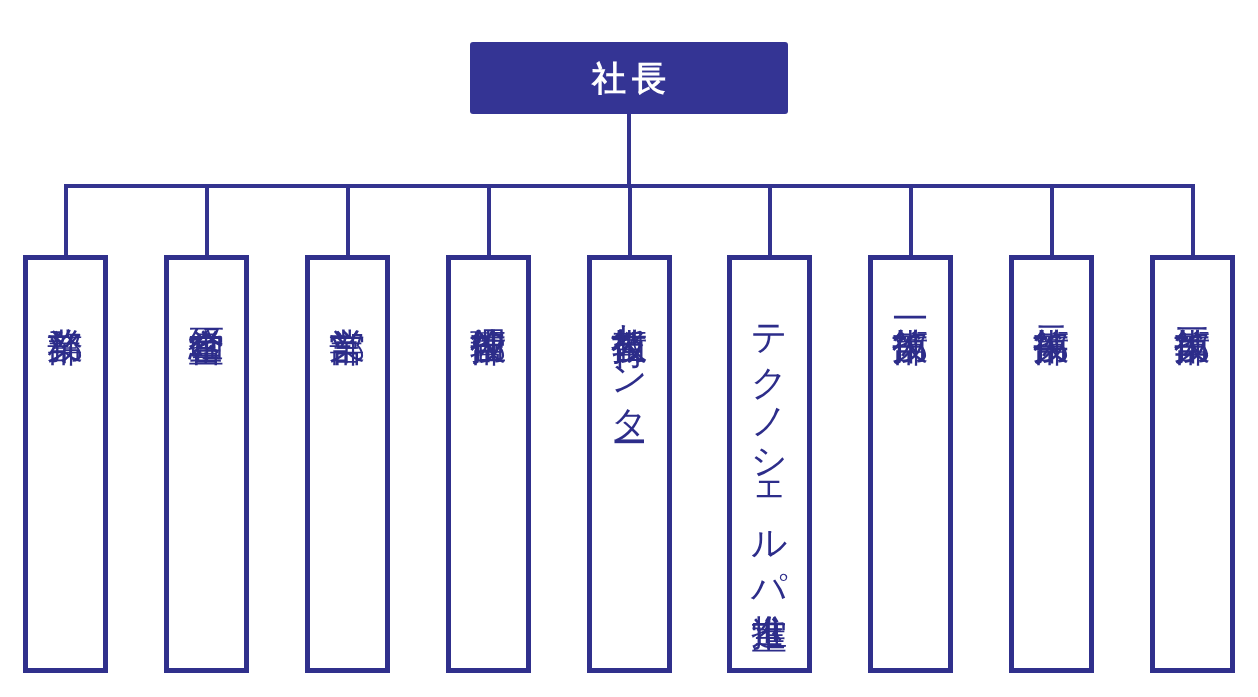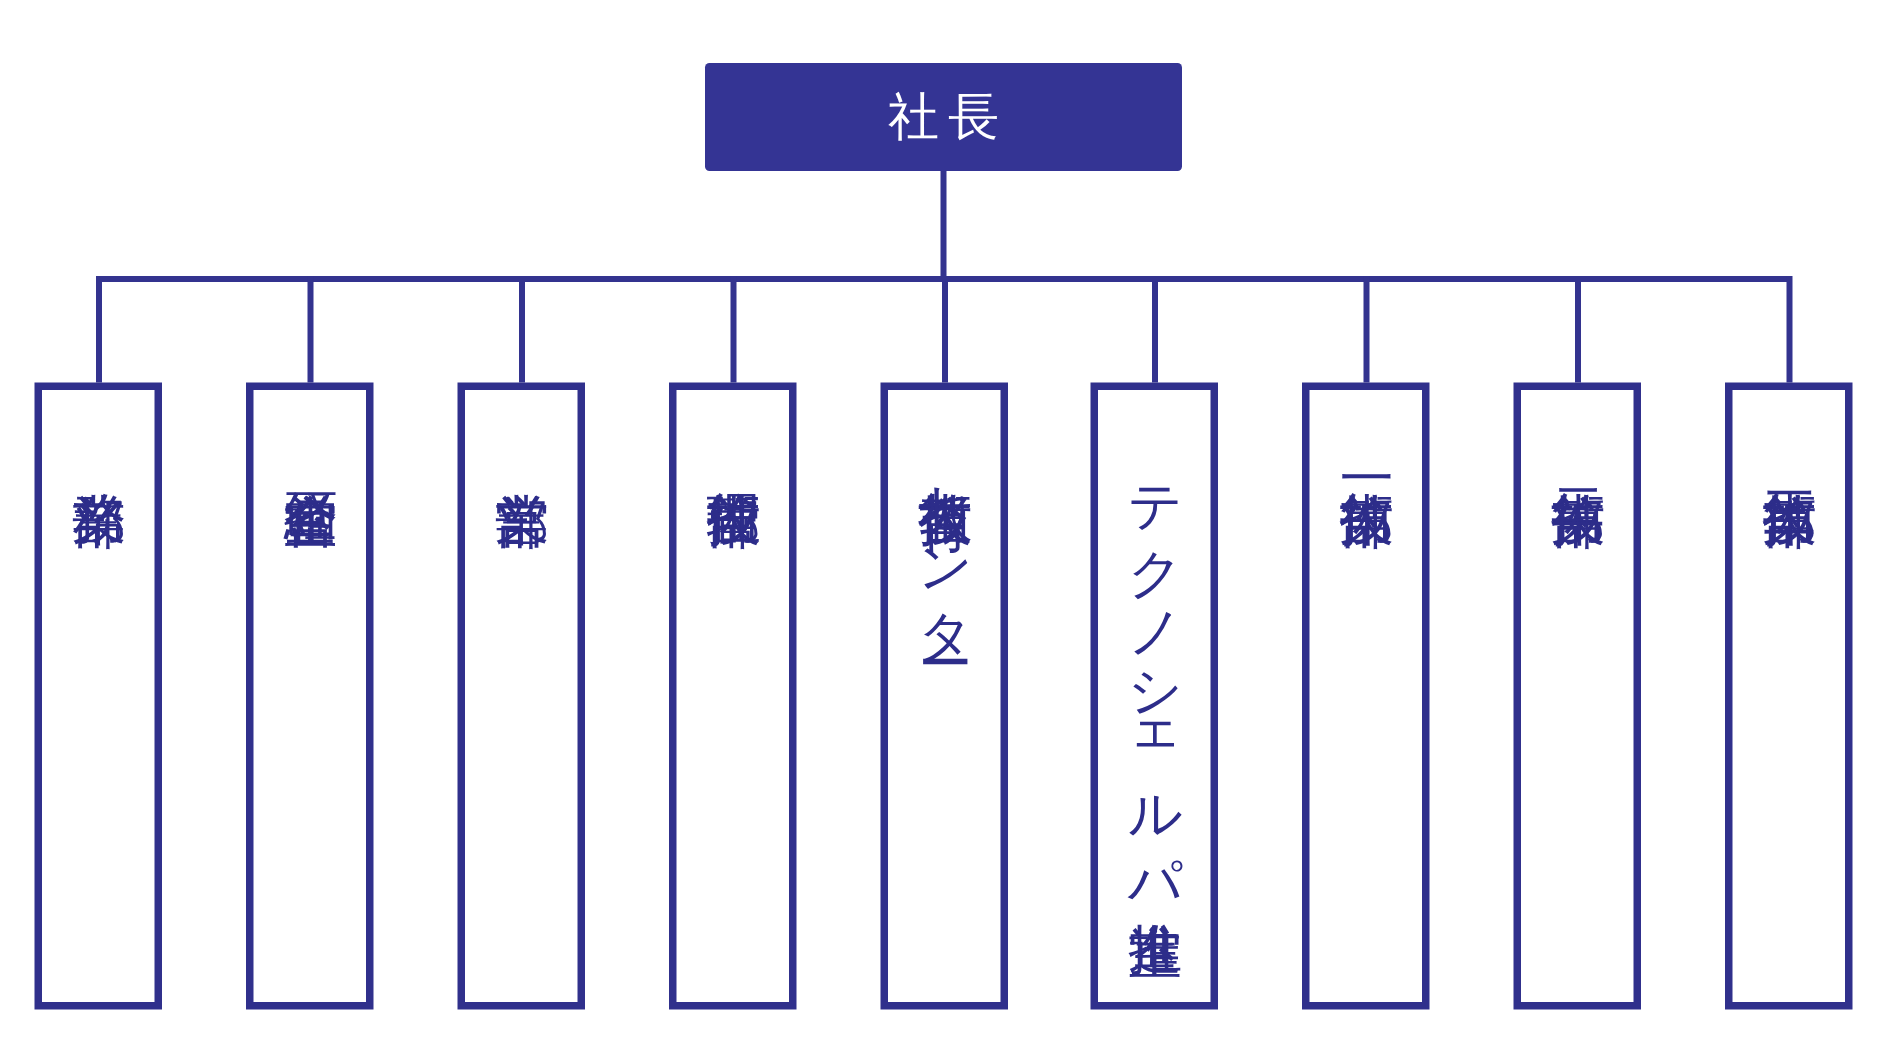--- a/index.html
+++ b/index.html
@@ -36,21 +36,21 @@
     justify-content: center;
     box-sizing: border-box;
   }
   .root-label {
     color: #ffffff;
     font-size: 34px;
     line-height: 1;
     letter-spacing: 6px;
     text-indent: 6px;
     white-space: nowrap;
-    font-weight: 400;
+    font-weight: 700;
   }
 
   
   .connector {
     position: absolute;
     background: #33338f;
   }
   .connector-stem {
     left: 627px;
     top: 114px;

